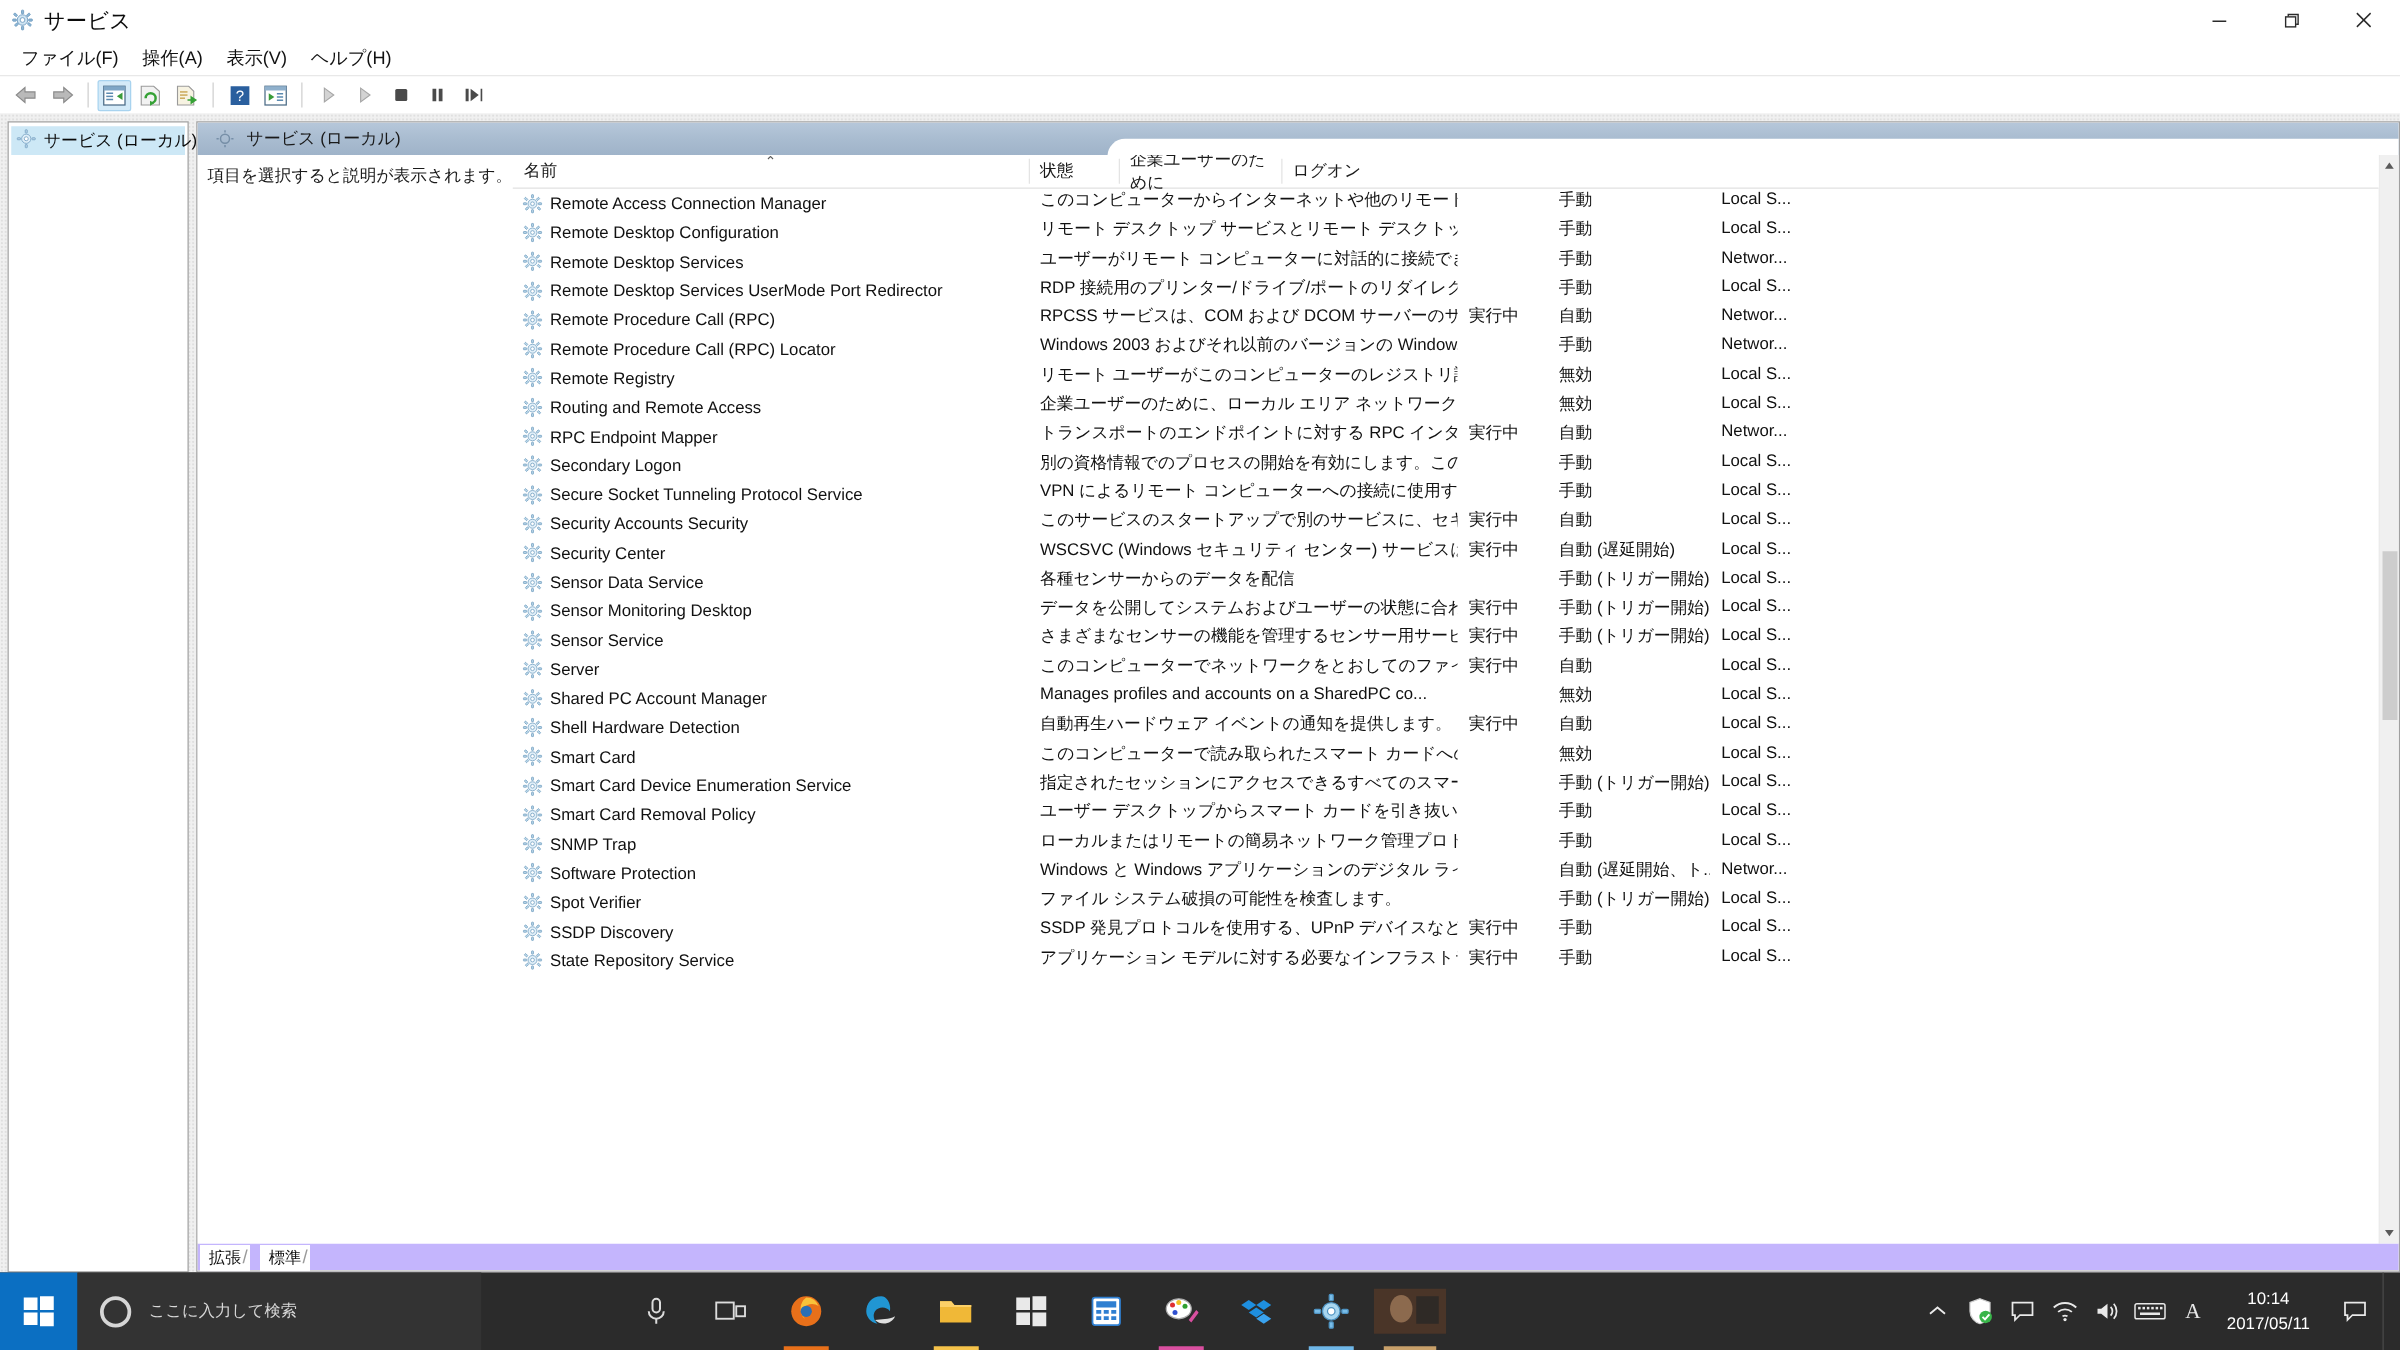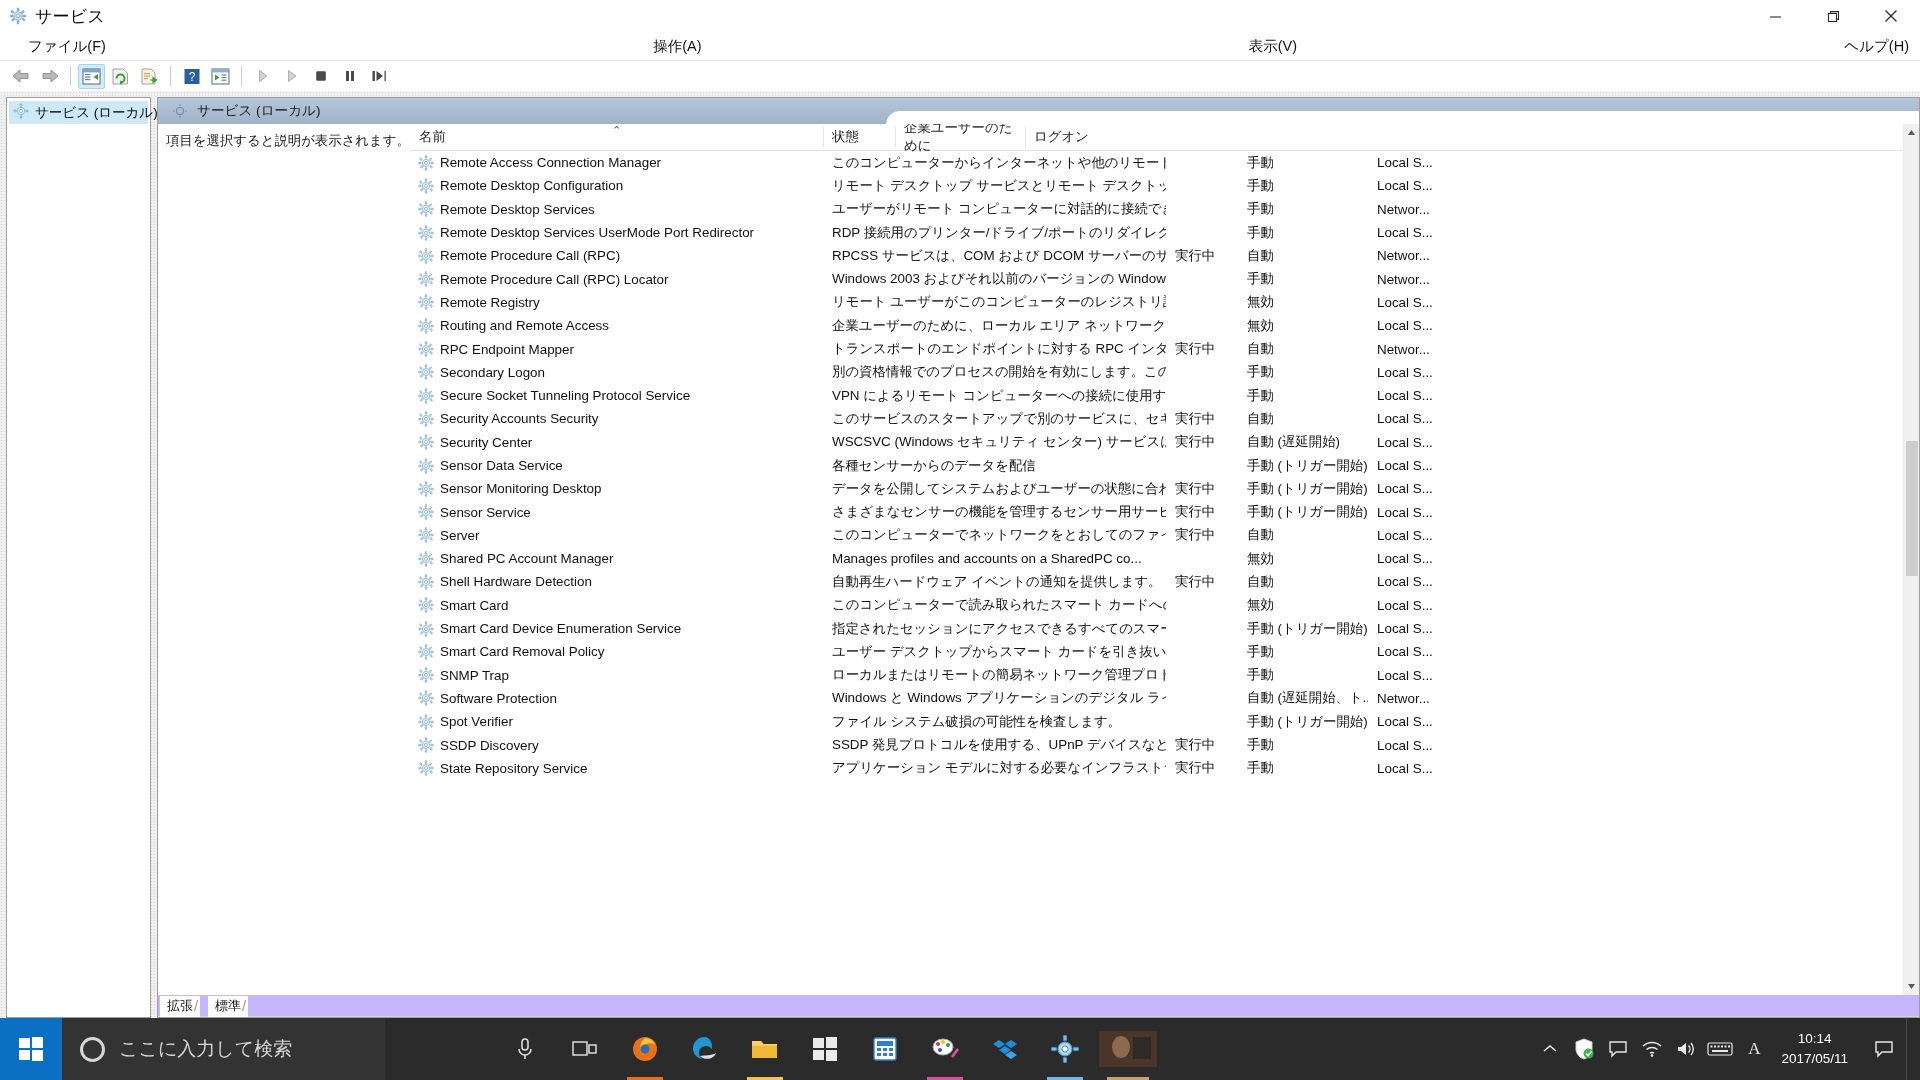--- a/index.html
+++ b/index.html
@@ -36,21 +36,21 @@
   #win-controls { margin-left: auto; display: flex; height: 33px; }
   #win-controls .wbtn {
     width: 58px; height: 33px; display: flex; align-items: center; justify-content: center;
     color: #2a2a2a;
   }
   #win-controls .wbtn svg { display: block; }
 
   
   #menu-bar {
     height: 27px; min-height: 27px; background: #ffffff;
-    display: flex; align-items: center; padding-left: 20px; justify-content: space-between;
+    display: flex; align-items: center; padding-left: 9px;
   }
   #menu-bar .menu-item {
     font-size: 14.5px; color: #111; padding: 3px 11px 4px 8px; white-space: nowrap;
   }
 
   
   #toolbar {
     height: 31px; min-height: 31px; background: #ffffff;
     border-top: 1px solid #e8e8e8;
     display: flex; align-items: center; padding-left: 6px;
@@ -137,21 +137,21 @@
     content: ""; position: absolute; left: 0; top: 3px; bottom: 3px; width: 1px;
     background: #e4e4e4;
   }
   .sort-caret {
     position: absolute; left: 50%; top: 1px; transform: translateX(-50%);
     font-size: 11px; color: #5a5a5a; line-height: 1;
   }
 
   
   #rows { flex: 1; overflow: hidden; }
-  .row { height: 23.3px; display: flex; align-items: center; }
+  .row { height: 23.3px; display: flex; }
   .cell { font-size: 13.4px; color: #111; padding-left: 9px; white-space: nowrap; overflow: hidden; }
   .cell.name { display: flex; align-items: center; gap: 6px; padding-left: 8px; }
   .svc-icon { width: 16px; height: 16px; flex: 0 0 16px; }
 
   
   .w-name { width: 413px; min-width: 413px; }
   .w-desc { width: 343px; min-width: 343px; }
   .w-state { width: 72px; min-width: 72px; }
   .w-start { width: 130px; min-width: 130px; }
   .w-logon { width: 92px; min-width: 92px; }
@@ -199,21 +199,21 @@
     background: #0b6fc2;
   }
   #search-box {
     width: 323px; height: 62px; background: #333333;
     display: flex; align-items: center; padding-left: 18px; gap: 14px;
   }
   #search-box .cortana {
     width: 25px; height: 25px; border-radius: 50%;
     border: 3px solid #d6d6d6;
   }
-  #search-box .sb-text { color: #d8d8d8; font-size: 19px; }
+  #search-box .sb-text { color: #d8d8d8; font-size: 13px; }
 
   .tb-icon {
     width: 60px; height: 62px; display: flex; align-items: center; justify-content: center;
     position: relative;
   }
   .tb-icon .underline {
     position: absolute; bottom: 0; left: 12px; right: 12px; height: 3px;
   }
 
   #tray {

